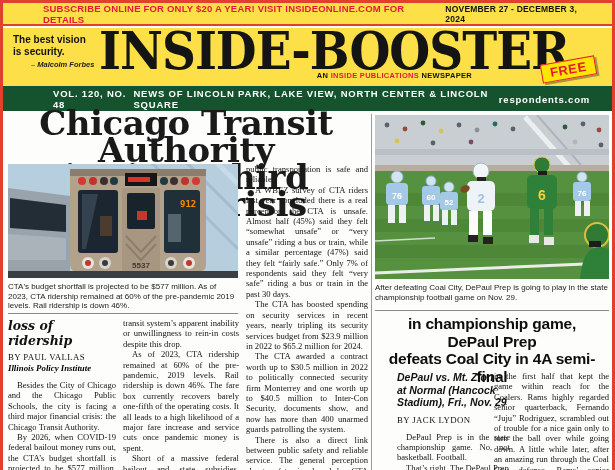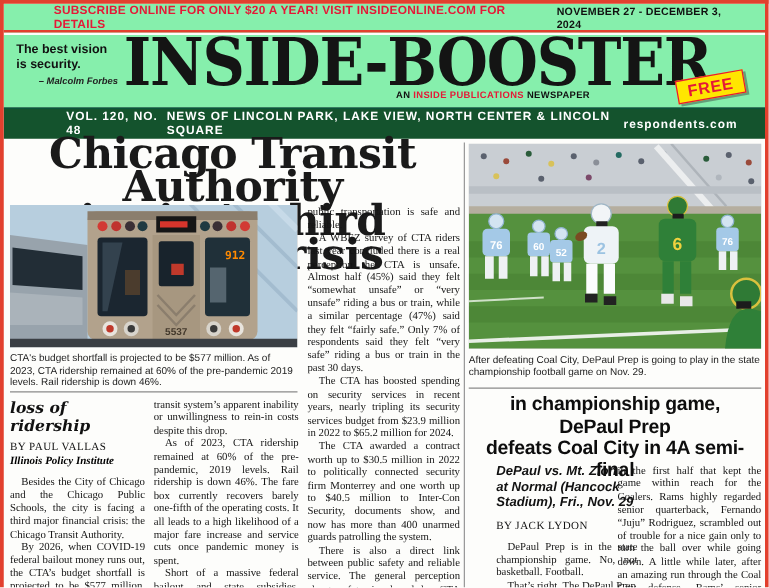--- a/index.html
+++ b/index.html
@@ -6,28 +6,28 @@
   html,body { width:615px; height:470px; }
   body {
     position:relative; overflow:hidden; background:#fdfdfb;
     font-family:"Liberation Sans", sans-serif;
   }
   .page-border { position:absolute; inset:0; border:3px solid #e2402e; border-bottom:none; pointer-events:none; z-index:50; }
 
   
   .banner {
     position:absolute; left:3px; right:3px; top:3px; height:23px;
-    background:#86efac; display:flex; align-items:center; justify-content:space-between;
+    background:#fde047; display:flex; align-items:center; justify-content:space-between;
     padding:0 14px 0 40px; border-bottom:2px solid #e2402e;
   }
   .banner .sub { color:#e51937; font-weight:bold; font-size:9.5px; letter-spacing:.2px; }
   .banner .dates { color:#111; font-weight:bold; font-size:8.5px; letter-spacing:.2px; }
 
   
-  .masthead { position:absolute; left:3px; right:3px; top:28px; height:58px; background:#86efac; }
+  .masthead { position:absolute; left:3px; right:3px; top:28px; height:58px; background:#fde047; }
   .quote { position:absolute; left:10px; top:6px; width:92px; }
   .quote .q { font-weight:bold; font-size:10px; line-height:11.5px; color:#111; }
   .quote .attr { font-weight:bold; font-style:italic; font-size:7.5px; color:#222; margin-top:3px; padding-left:18px; }
   .logo {
     position:absolute; left:96px; top:-8px; width:465px; text-align:center;
     font-family:"DejaVu Serif", serif; font-weight:bold; font-size:47px;
     letter-spacing:-1px; color:#141414; transform:scaleY(1.12); transform-origin:top;
     white-space:nowrap;
   }
   .tagline { position:absolute; right:140px; top:43px; font-size:7.5px; font-weight:bold; letter-spacing:.3px; }

